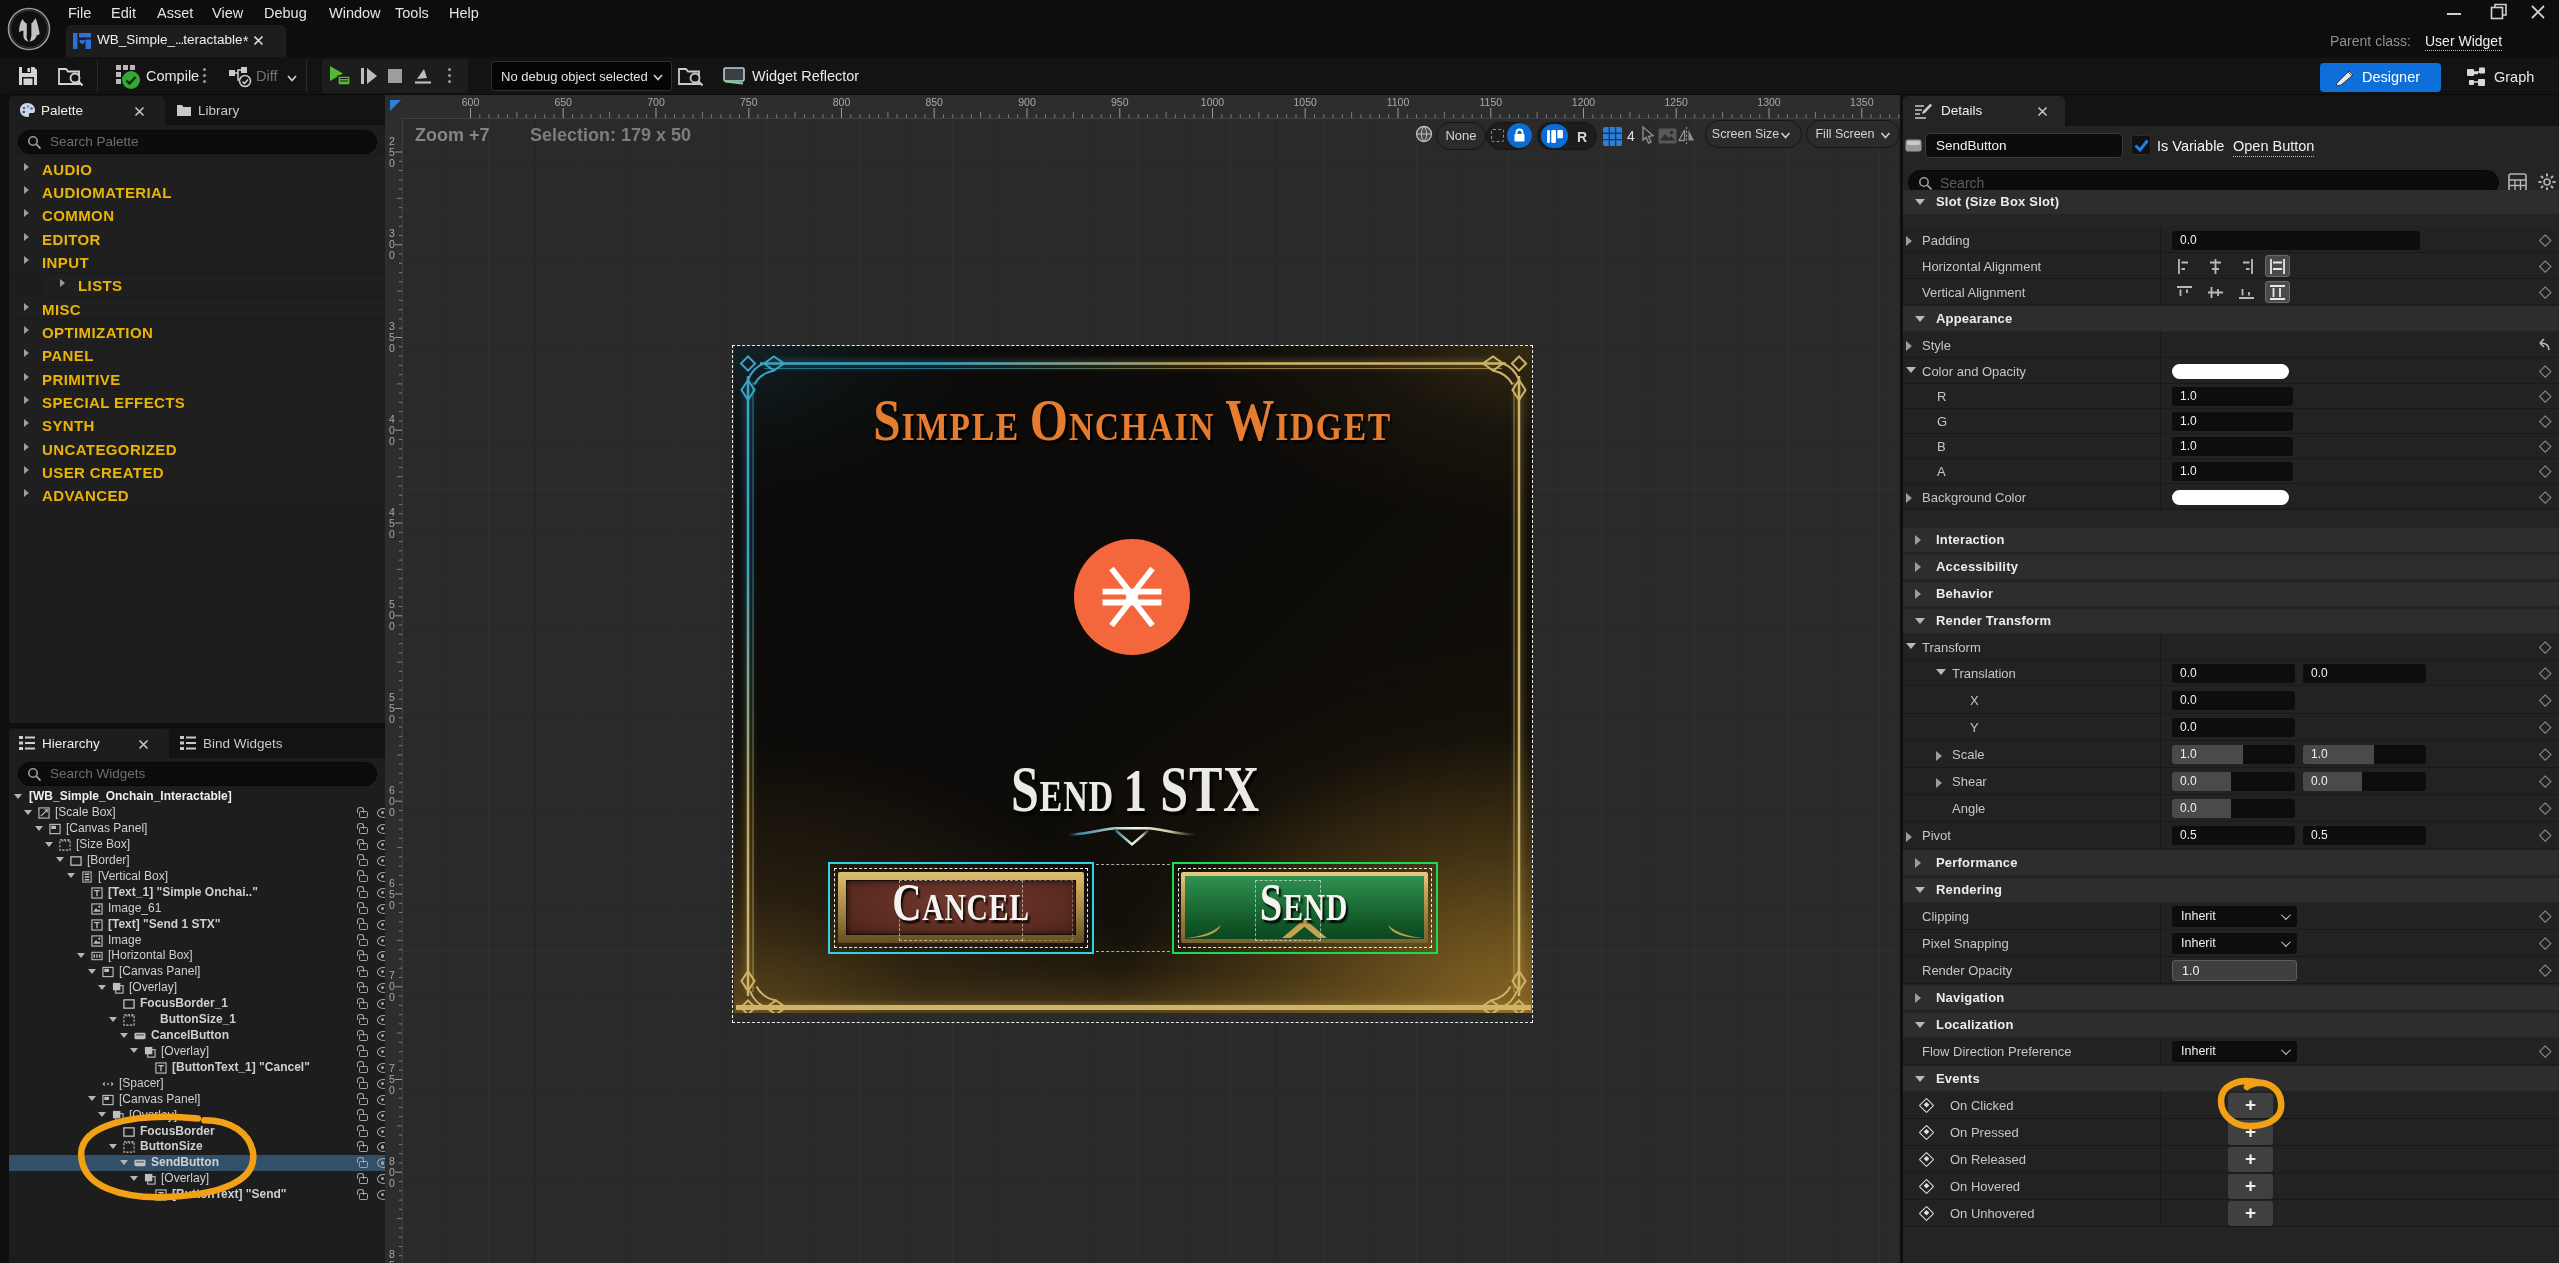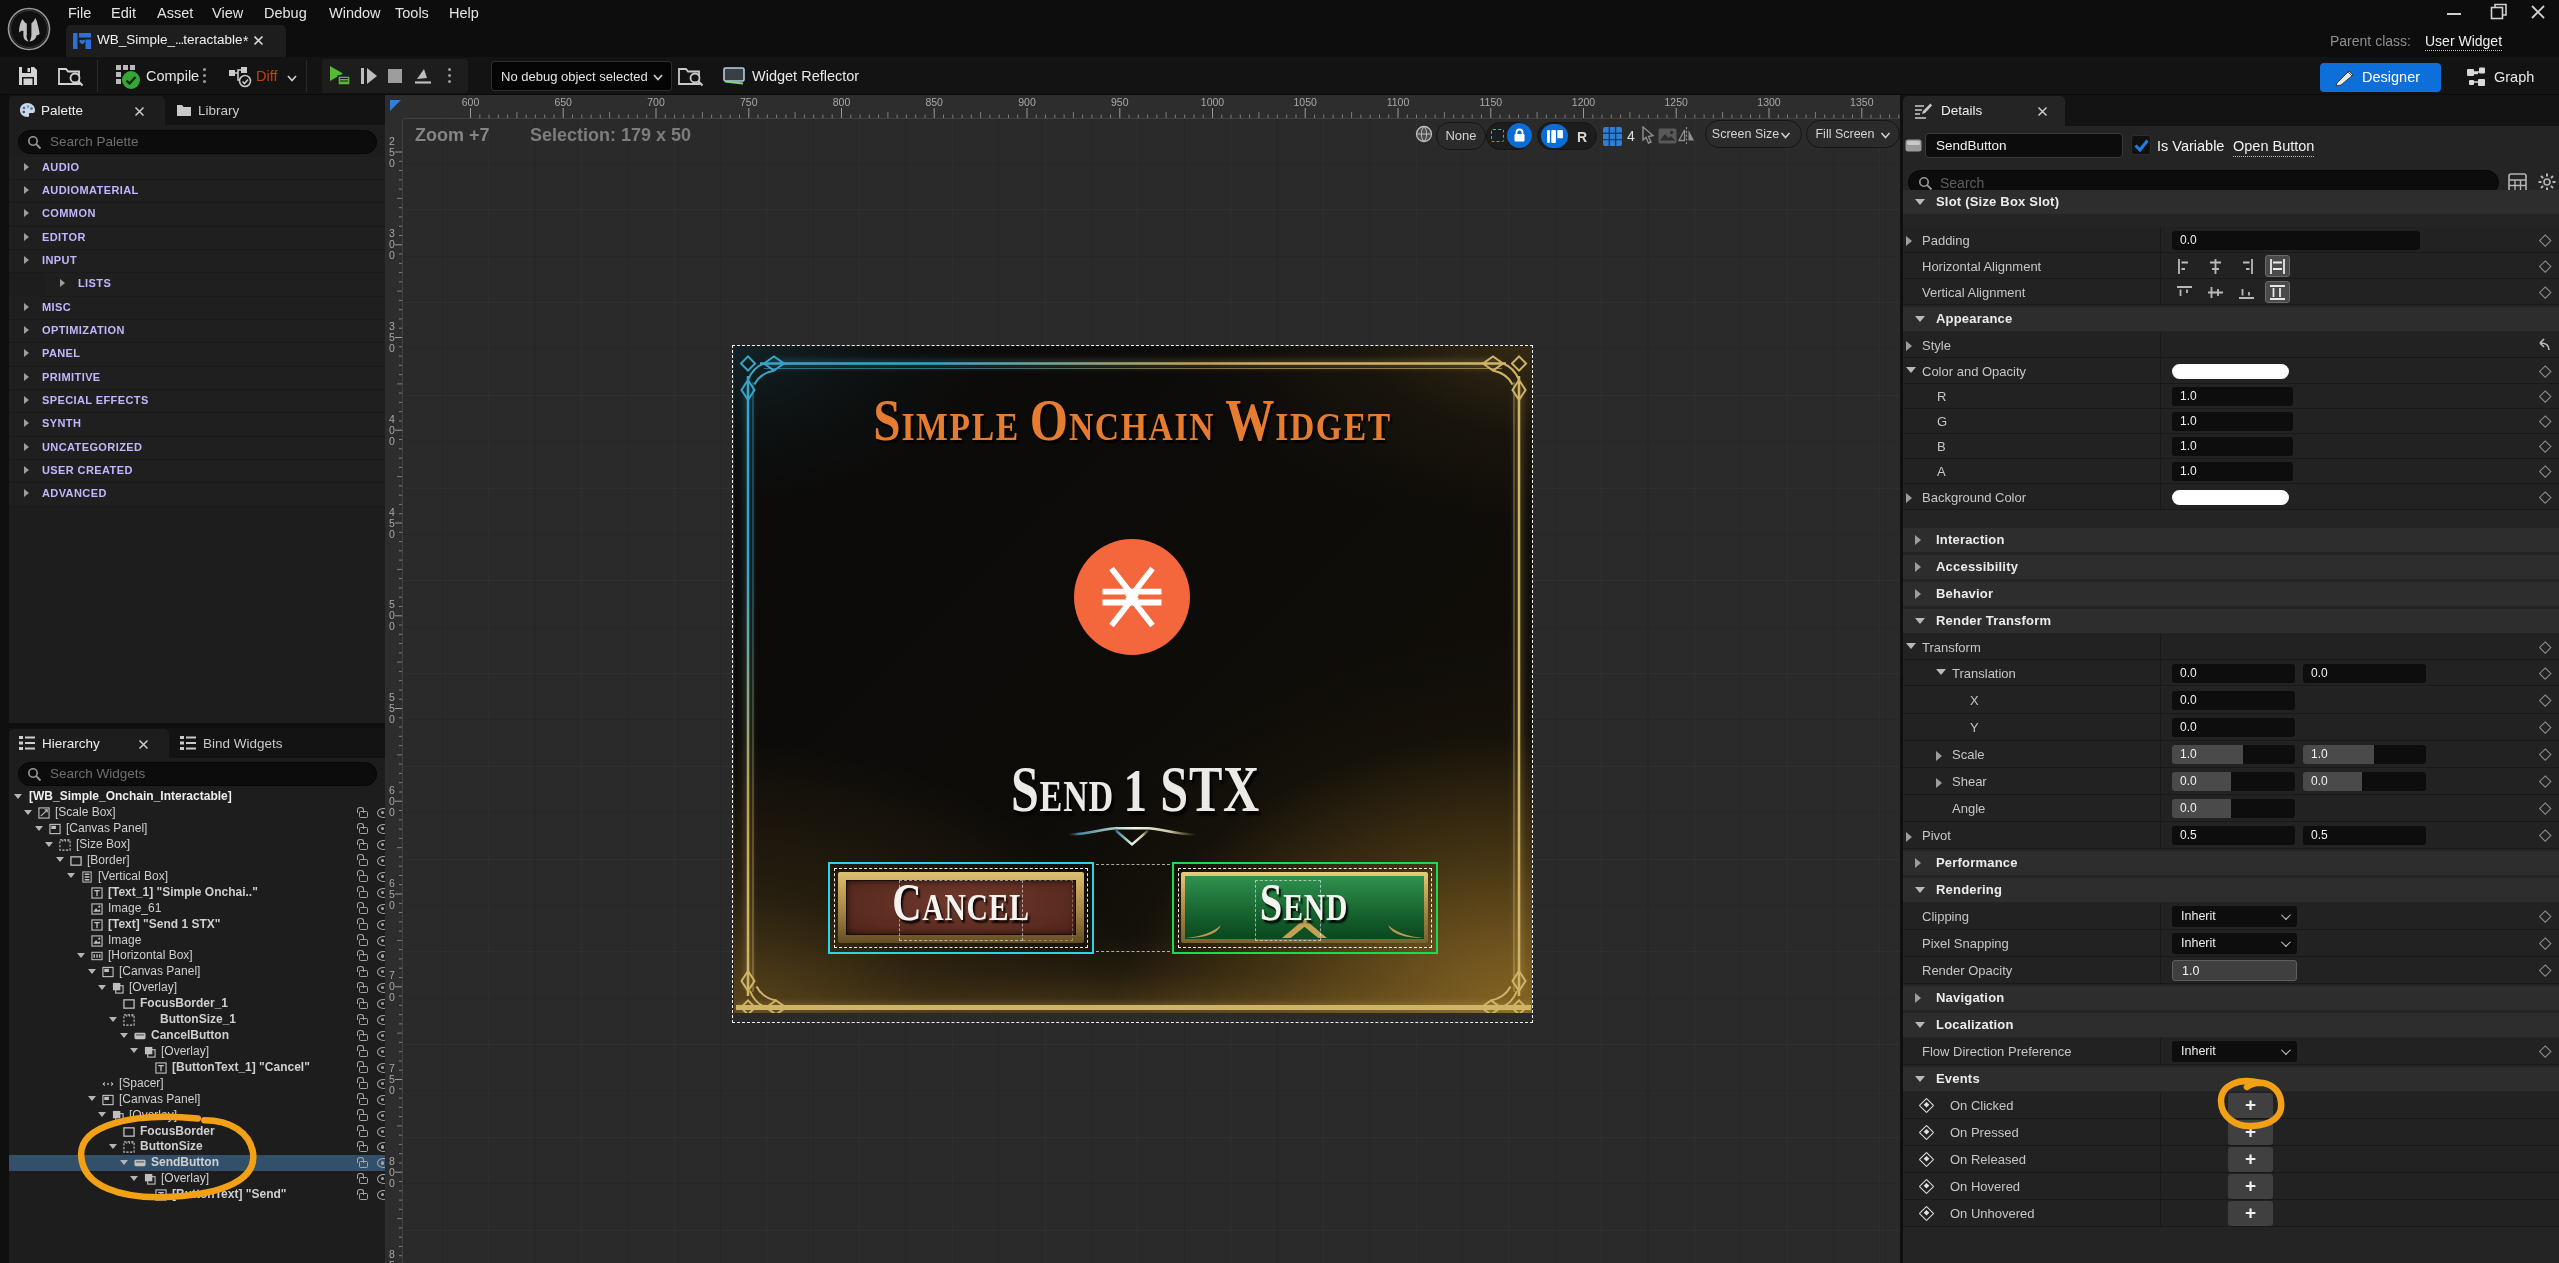--- a/index.html
+++ b/index.html
@@ -1,20 +1,20 @@
 <!DOCTYPE html>
 <html><head><meta charset="utf-8"><style>
 *{margin:0;padding:0;box-sizing:border-box;}
 html,body{width:2559px;height:1263px;overflow:hidden;}
 body{background:#151515;font-family:"Liberation Sans",sans-serif;position:relative;color:#d8d8d8;}
 .abs{position:absolute;}
 .tri-r{width:0;height:0;border-left:6px solid #9d9d9d;border-top:5px solid transparent;border-bottom:5px solid transparent;display:inline-block;}
 .tri-d{width:0;height:0;border-top:6px solid #b9b9b9;border-left:5px solid transparent;border-right:5px solid transparent;display:inline-block;}
 .prow{position:absolute;left:9px;width:377px;height:23.4px;background:#1f1f1f;border-bottom:1px solid #1a1a1a;}
-.prow b{position:absolute;left:33px;top:4px;font-size:11px;color:#c4b5fd;letter-spacing:.4px;}
+.prow b{position:absolute;left:33px;top:4px;font-size:15px;color:#eab308;letter-spacing:.4px;}
 .prow .tri-r{position:absolute;left:15px;top:6px;border-left-width:5px;border-top-width:4px;border-bottom-width:4px;}
 .trow{position:absolute;left:9px;width:377px;height:15.9px;font-size:12px;color:#cfcfcf;white-space:nowrap;line-height:15.9px;}
 .trow .ar{position:absolute;top:4.5px;width:0;height:0;border-top:5px solid #b5b5b5;border-left:4px solid transparent;border-right:4px solid transparent;}
 .trow .ic{position:absolute;top:2px;width:12px;height:12px;}
 .trow .tx{position:absolute;top:0;}
 .eye{position:absolute;left:368px;top:3px;width:13px;height:10px;}
 .eye::before{content:"";position:absolute;left:0;top:0;width:11px;height:8px;border:1.3px solid #a6a6a6;border-radius:50%;}
 .eye::after{content:"";position:absolute;left:4px;top:3px;width:3.2px;height:3.2px;background:#a6a6a6;border-radius:50%;}
 .lck{position:absolute;left:350px;top:6px;width:9px;height:7px;border:1.3px solid #a6a6a6;border-radius:1.5px;}
 .lck::before{content:"";position:absolute;left:-3.5px;top:-5.5px;width:5px;height:5px;border:1.3px solid #a6a6a6;border-bottom:none;border-radius:3px 3px 0 0;}
@@ -100,21 +100,21 @@
   </svg>
 <span class="abs" style="left:146px;top:68px;font-size:14.5px;color:#e8e8e8;">Compile</span>
 <div class="abs" style="left:203px;top:68px;width:3px;height:3px;background:#9a9a9a;border-radius:50%;box-shadow:0 6px 0 #9a9a9a,0 12px 0 #9a9a9a;"></div>
 <svg class="abs" style="left:228px;top:66px;" width="24" height="22" viewBox="0 0 24 22">
 <rect x="1" y="4" width="6" height="6" fill="#c9c9c9"></rect>
     <rect x="13" y="1" width="6" height="6" fill="#c9c9c9"></rect>
     <path d="M7 7 H10 V4 H13 M10 7 V14 H13" stroke="#c9c9c9" stroke-width="1.6" fill="none"></path>
 <circle cx="17" cy="15" r="5.5" fill="#131313" stroke="#c9c9c9" stroke-width="1.6"></circle>
     <path d="M14.5 15.5 L16.5 17.5 L20 13.5" stroke="#c9c9c9" stroke-width="1.6" fill="none"></path>
   </svg>
-<span class="abs" style="left:256px;top:68px;font-size:14.5px;color:#c2410c;">Diff</span>
+<span class="abs" style="left:256px;top:68px;font-size:14.5px;color:#737373;">Diff</span>
 <svg class="abs" style="left:286px;top:73px;" width="12" height="10">
     <path d="M2 3 L6 7.5 L10 3" stroke="#cdcdcd" stroke-width="1.7" fill="none"></path>
   </svg>
 <div class="abs" style="left:306px;top:60px;width:1px;height:32px;background:#2a2a2a;"></div>
 <div class="abs" style="left:322px;top:59px;width:146px;height:34px;background:#1d1d1d;border-radius:4px;"></div>
 <svg class="abs" style="left:328px;top:64px;" width="26" height="24" viewBox="0 0 26 24">
 <path d="M2 2 L15 9.5 L2 17 Z" fill="#57b834"></path>
     <rect x="10" y="12" width="12" height="9" fill="#57b834" stroke="#1d1d1d" stroke-width="1.4"></rect>
     <path d="M12 14.5 h8 M12 17 h8" stroke="#1d1d1d" stroke-width="1"></path>
   </svg>

